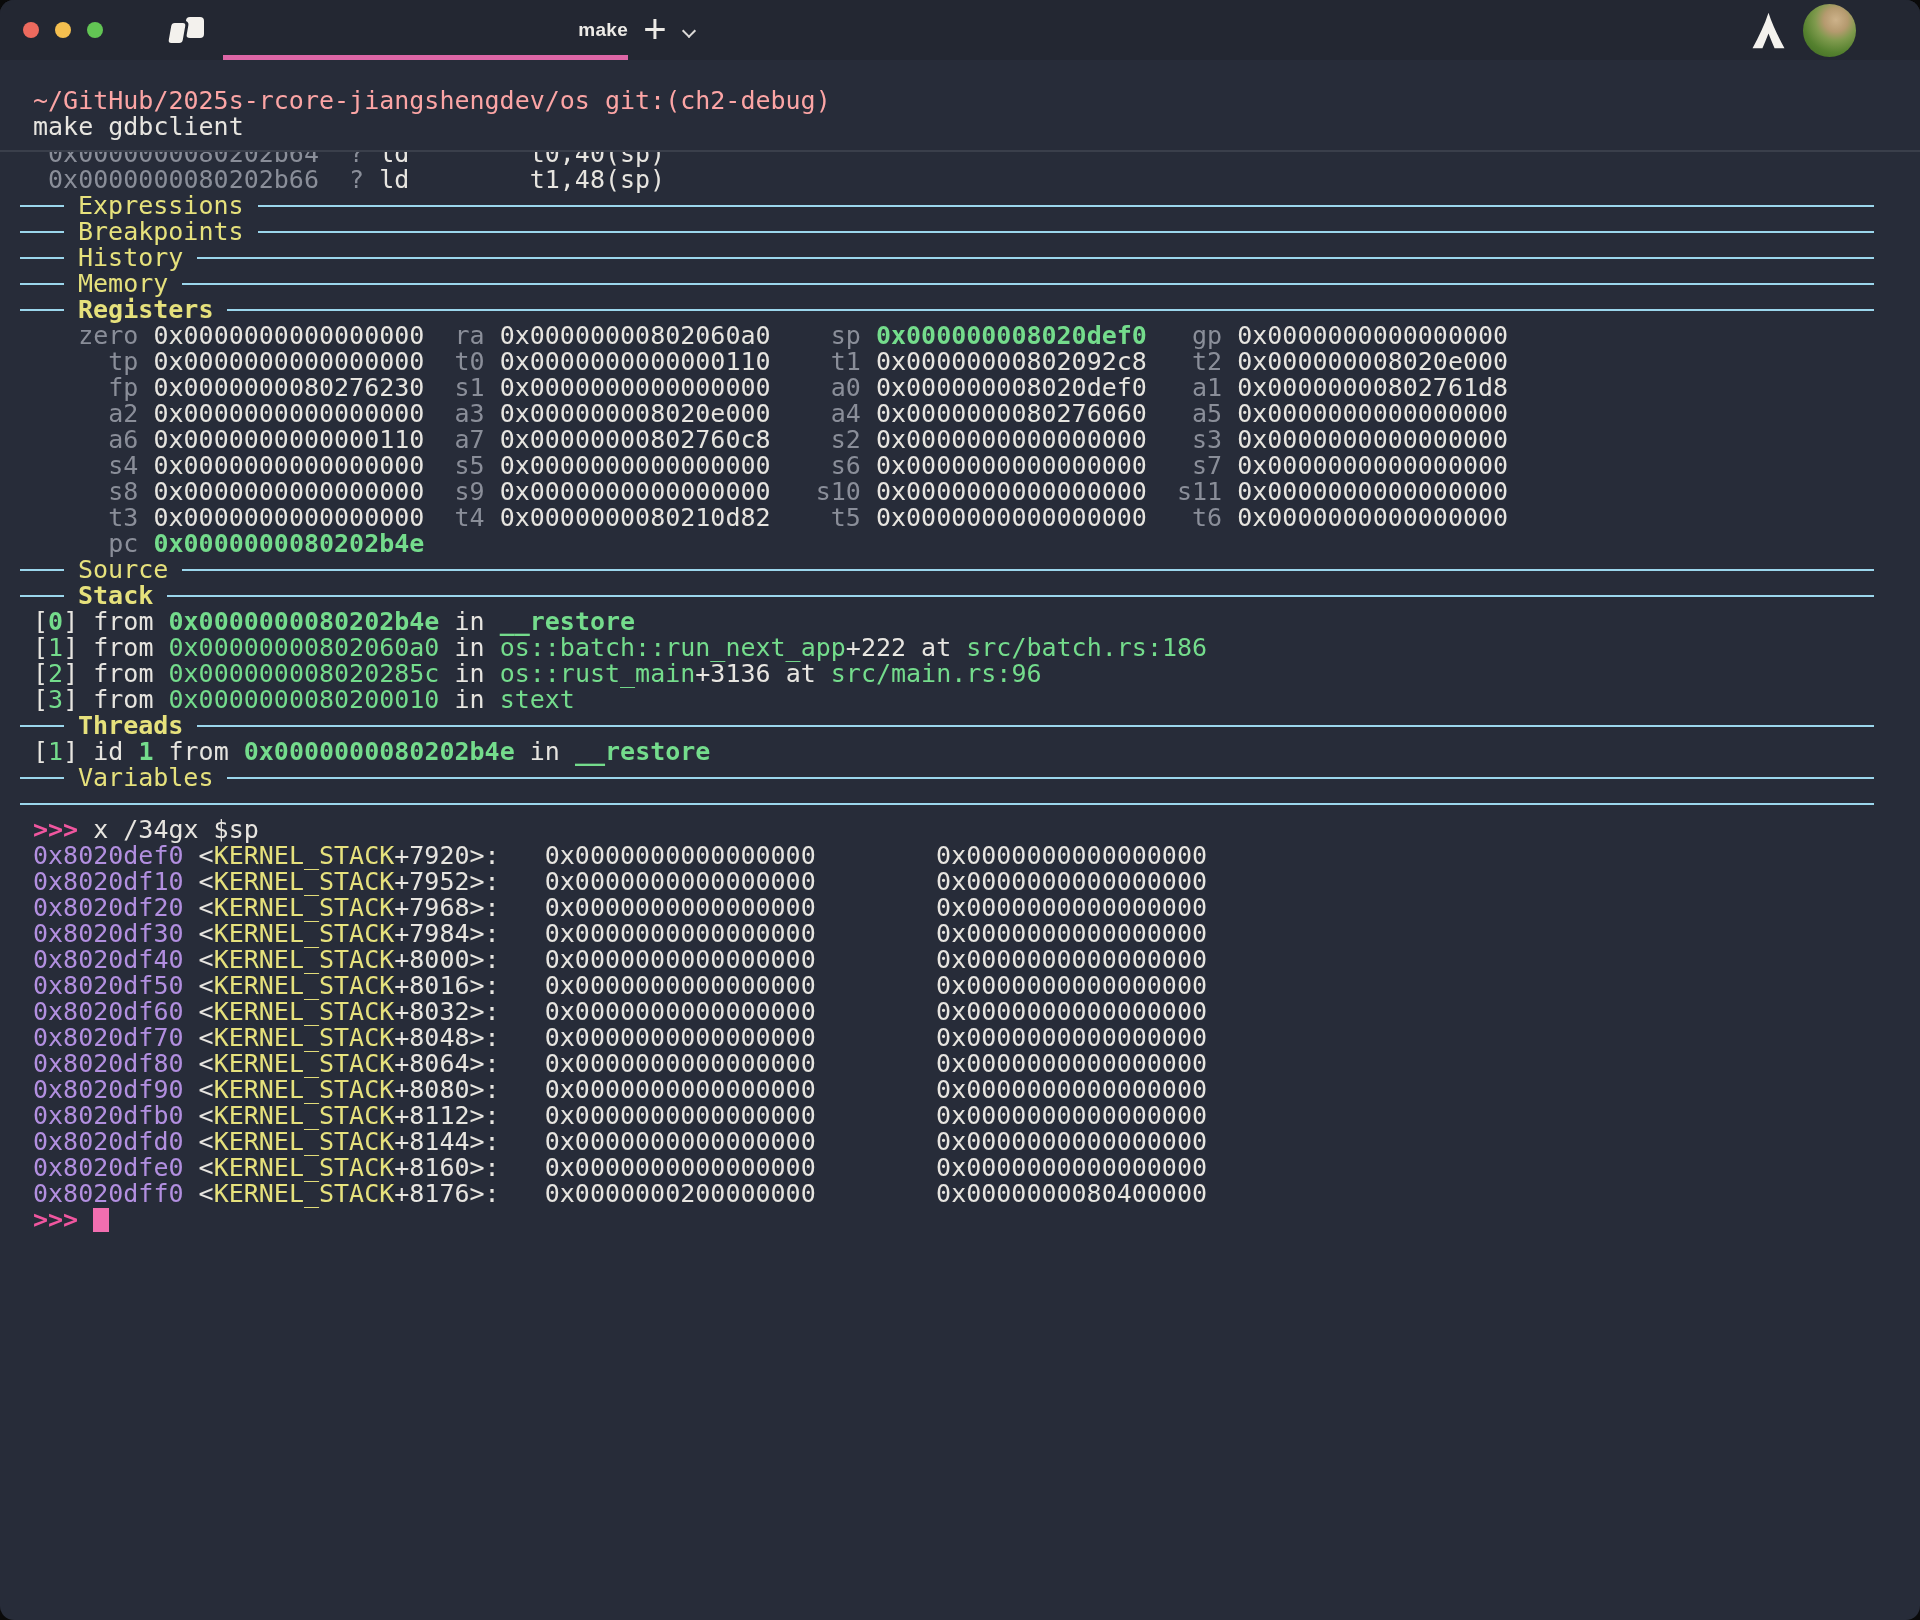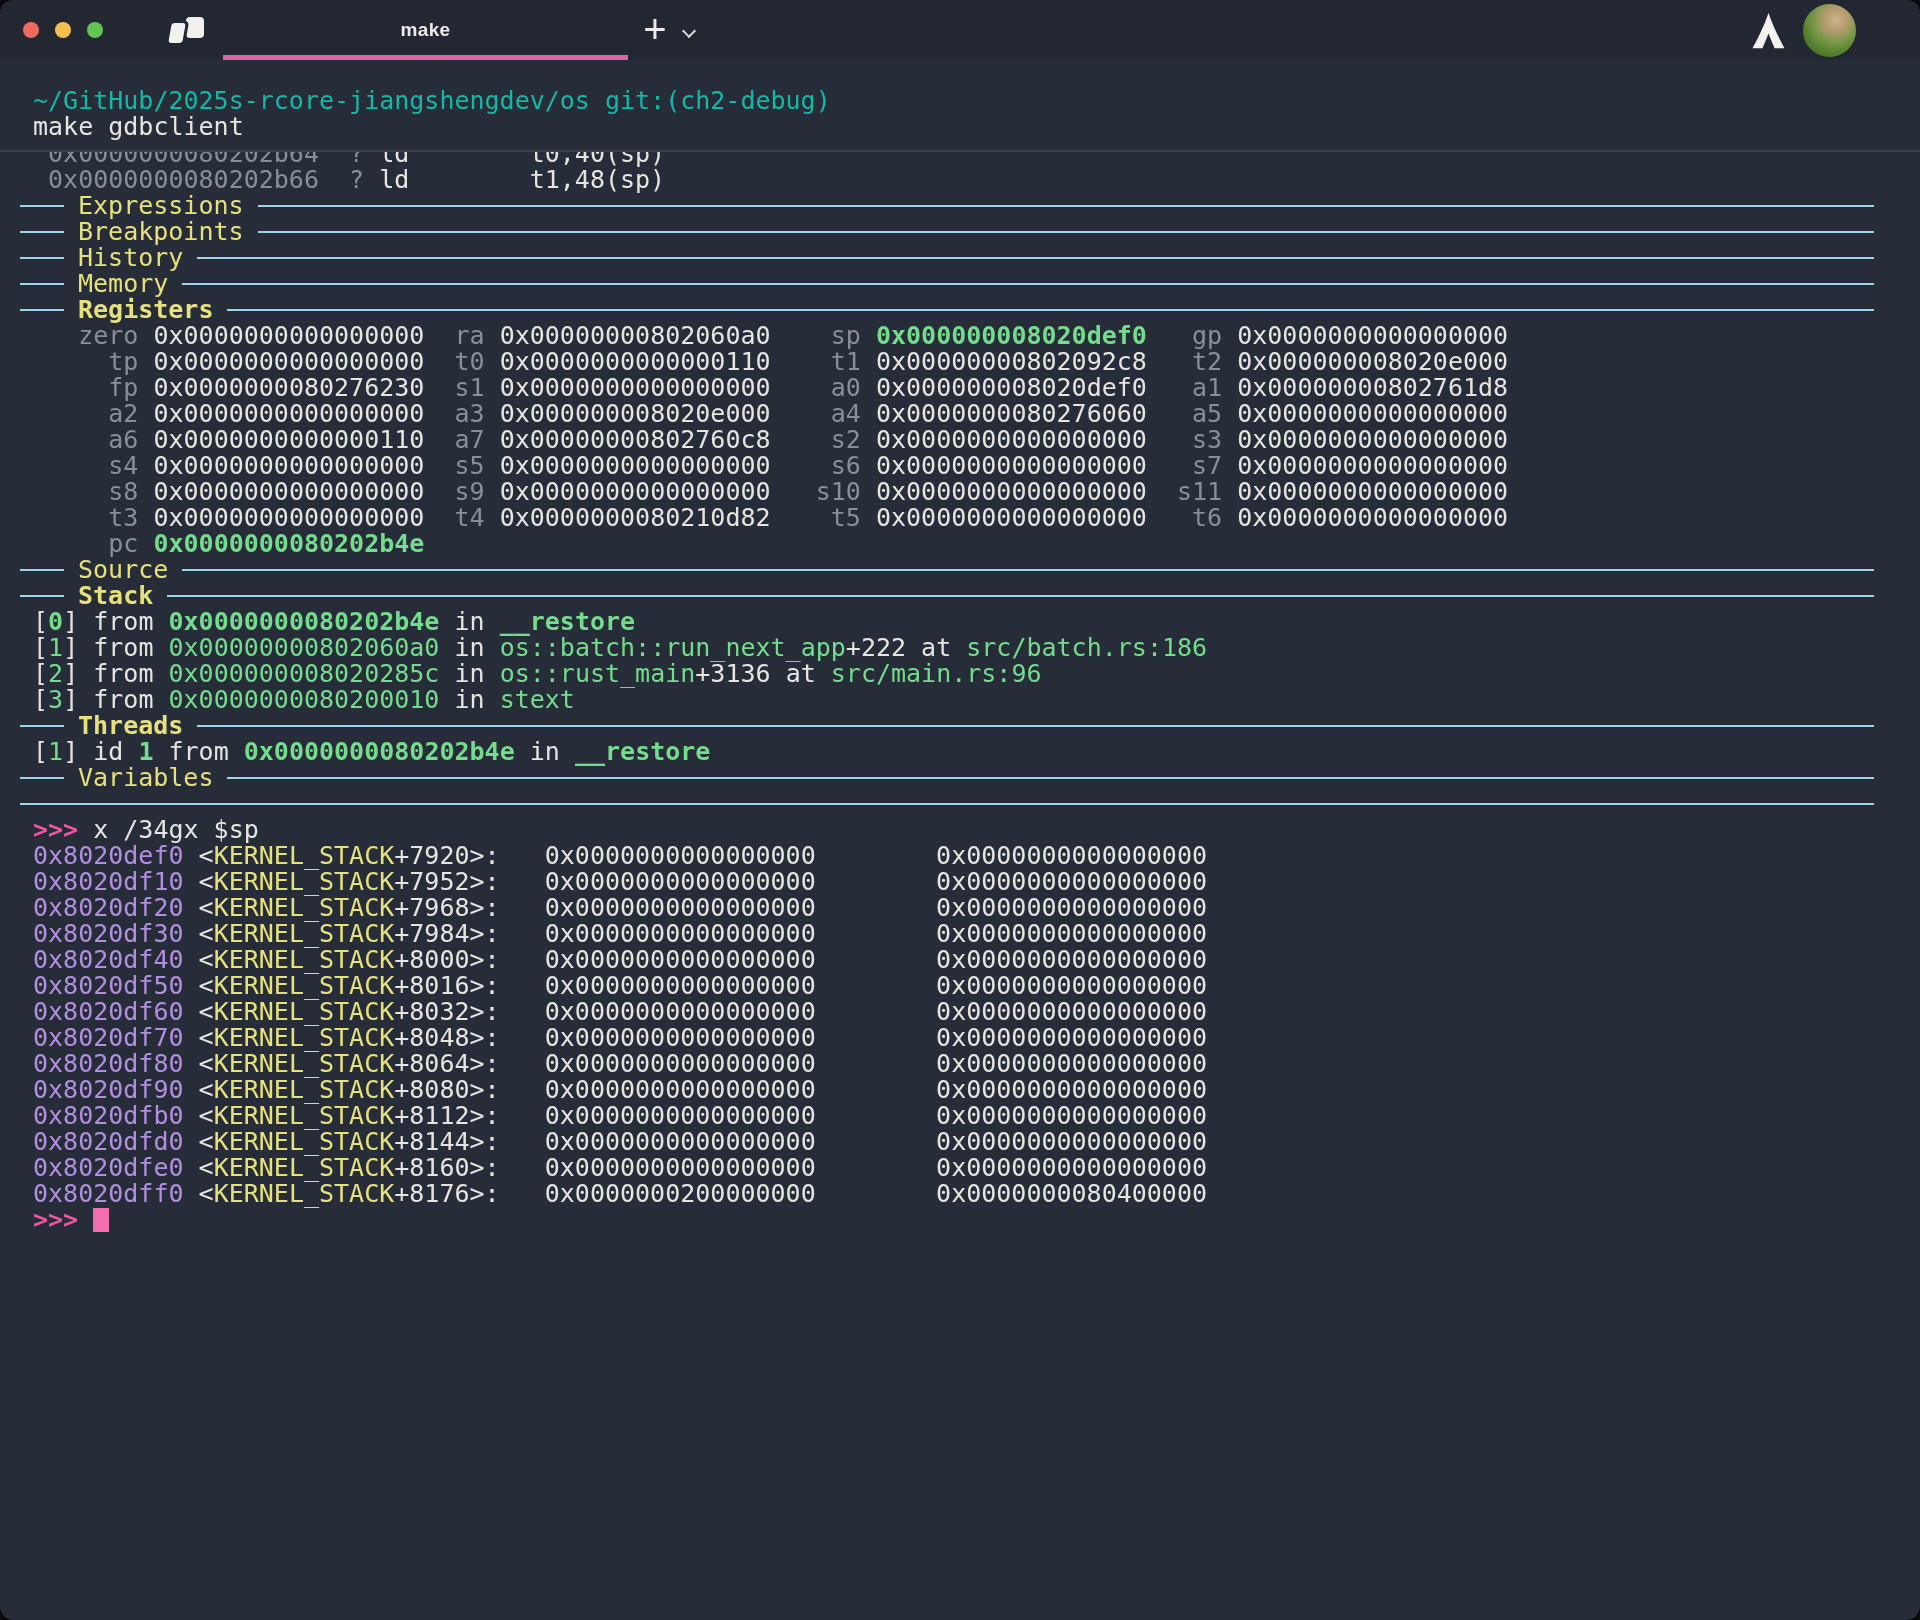--- a/index.html
+++ b/index.html
@@ -8,37 +8,37 @@
   
   .titlebar{position:relative;height:60px;background:#232732;}
   .light{position:absolute;top:22px;width:16px;height:16px;border-radius:50%;}
   .light.close{left:23px;background:#ed6a5e;}
   .light.min{left:55px;background:#f4bf4f;}
   .light.max{left:87px;background:#62c554;}
   .pages{position:absolute;left:170px;top:17px;width:34px;height:26px;}
   .pages .pageA{position:absolute;right:0;top:0;width:18px;height:21px;background:#f3f1ed;border-radius:4px;}
   .pages .pageB{position:absolute;left:0;bottom:0;width:14px;height:20px;background:#f3f1ed;border-radius:3px;
                 transform:skewX(-10deg);box-shadow:2px -1px 0 1px #232732;}
-  .tab{position:absolute;left:223px;top:0;width:405px;height:60px;display:flex;align-items:center;justify-content:center;}
+  .tab{position:absolute;left:223px;top:0;width:405px;height:60px;display:flex;align-items:center;justify-content:flex-end;}
   .tab-label{font-family:"Liberation Sans",sans-serif;font-size:19px;font-weight:700;color:#edebe7;letter-spacing:.3px;}
   .tab-underline{position:absolute;left:0;right:0;bottom:0;height:5px;background:#dd66a6;}
   .newtab{position:absolute;left:634px;top:0;width:42px;height:58px;display:flex;align-items:center;justify-content:center;
           font-family:"Liberation Sans",sans-serif;font-size:40px;font-weight:100;color:#eceae6;cursor:default;}
   .chev{position:absolute;left:682px;top:25px;width:14px;height:14px;}
   .chev::after{content:"";position:absolute;left:2px;top:1px;width:8px;height:8px;
                border-right:2.5px solid #dcdad8;border-bottom:2.5px solid #dcdad8;transform:rotate(45deg);}
   .warplogo{position:absolute;left:1750px;top:12px;width:37px;height:37px;}
   .avatar{position:absolute;left:1803px;top:4px;width:53px;height:53px;border-radius:50%;
           background:radial-gradient(circle at 62% 30%, #cdb28a 0%, #b59a6f 24%, #7f9a4d 42%, #55812f 66%, #39631f 100%);}
   
   .term{padding-top:28px;}
   .line{height:26px;line-height:26px;font-size:25px;white-space:pre;padding-left:33px;color:#e7e5e0;}
   .c-fg{color:#e7e5e0;}
   .c-dim{color:#8a8e99;}
-  .c-gray{color:#14b8a6;text-align:center;}
+  .c-gray{color:#fca5a5;text-align:center;}
   .c-yel{color:#e6e17c;}
   .c-grn{color:#74dc8c;}
   .c-grnb{color:#74dc8c;font-weight:bold;}
   .c-pnk{color:#f0569f;font-weight:bold;}
   .c-pur{color:#b28fe0;}
   .gap11{height:10px;}
   .blocksep{height:2px;background:#3a3f4b;}
   .clipwrap{height:15px;overflow:hidden;}
   .clipwrap .line{margin-top:-11px;}
   .divider{height:26px;display:flex;align-items:center;padding-left:20px;padding-right:46px;}

